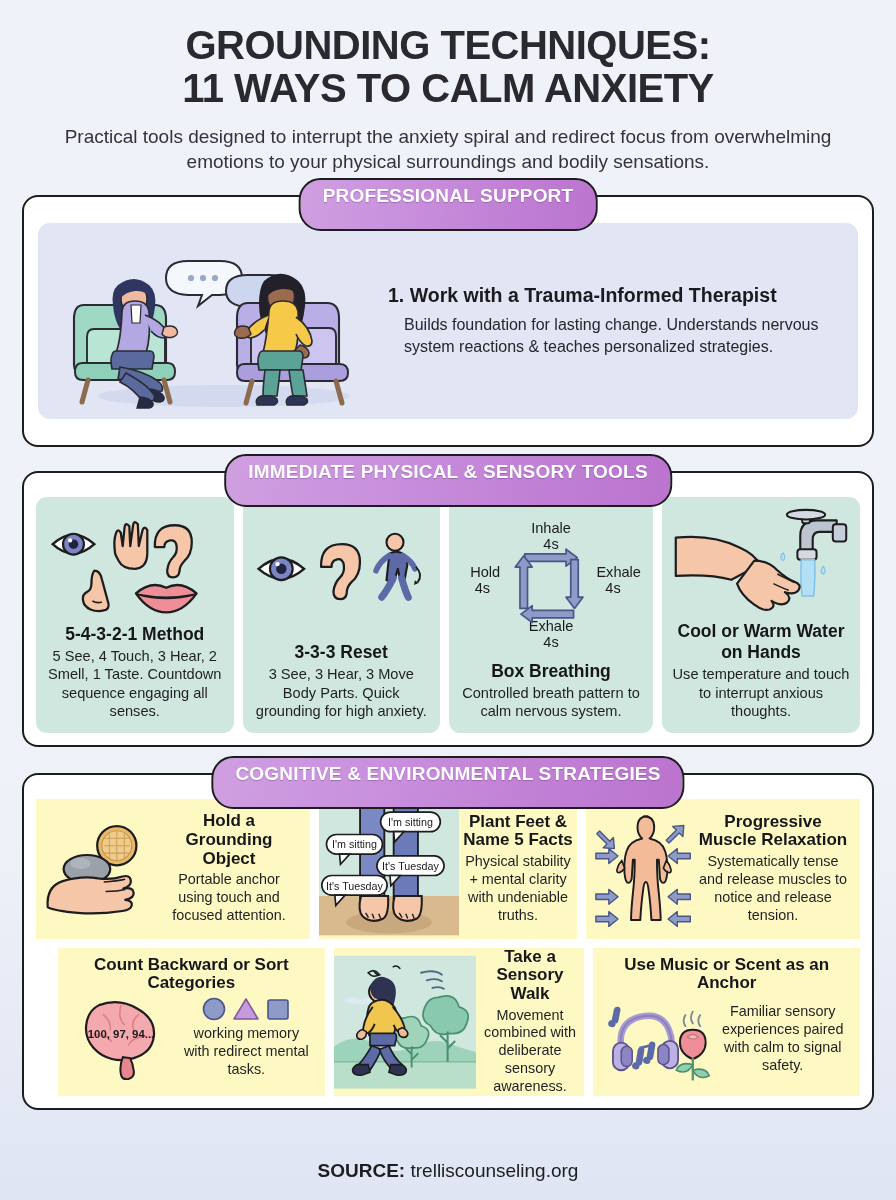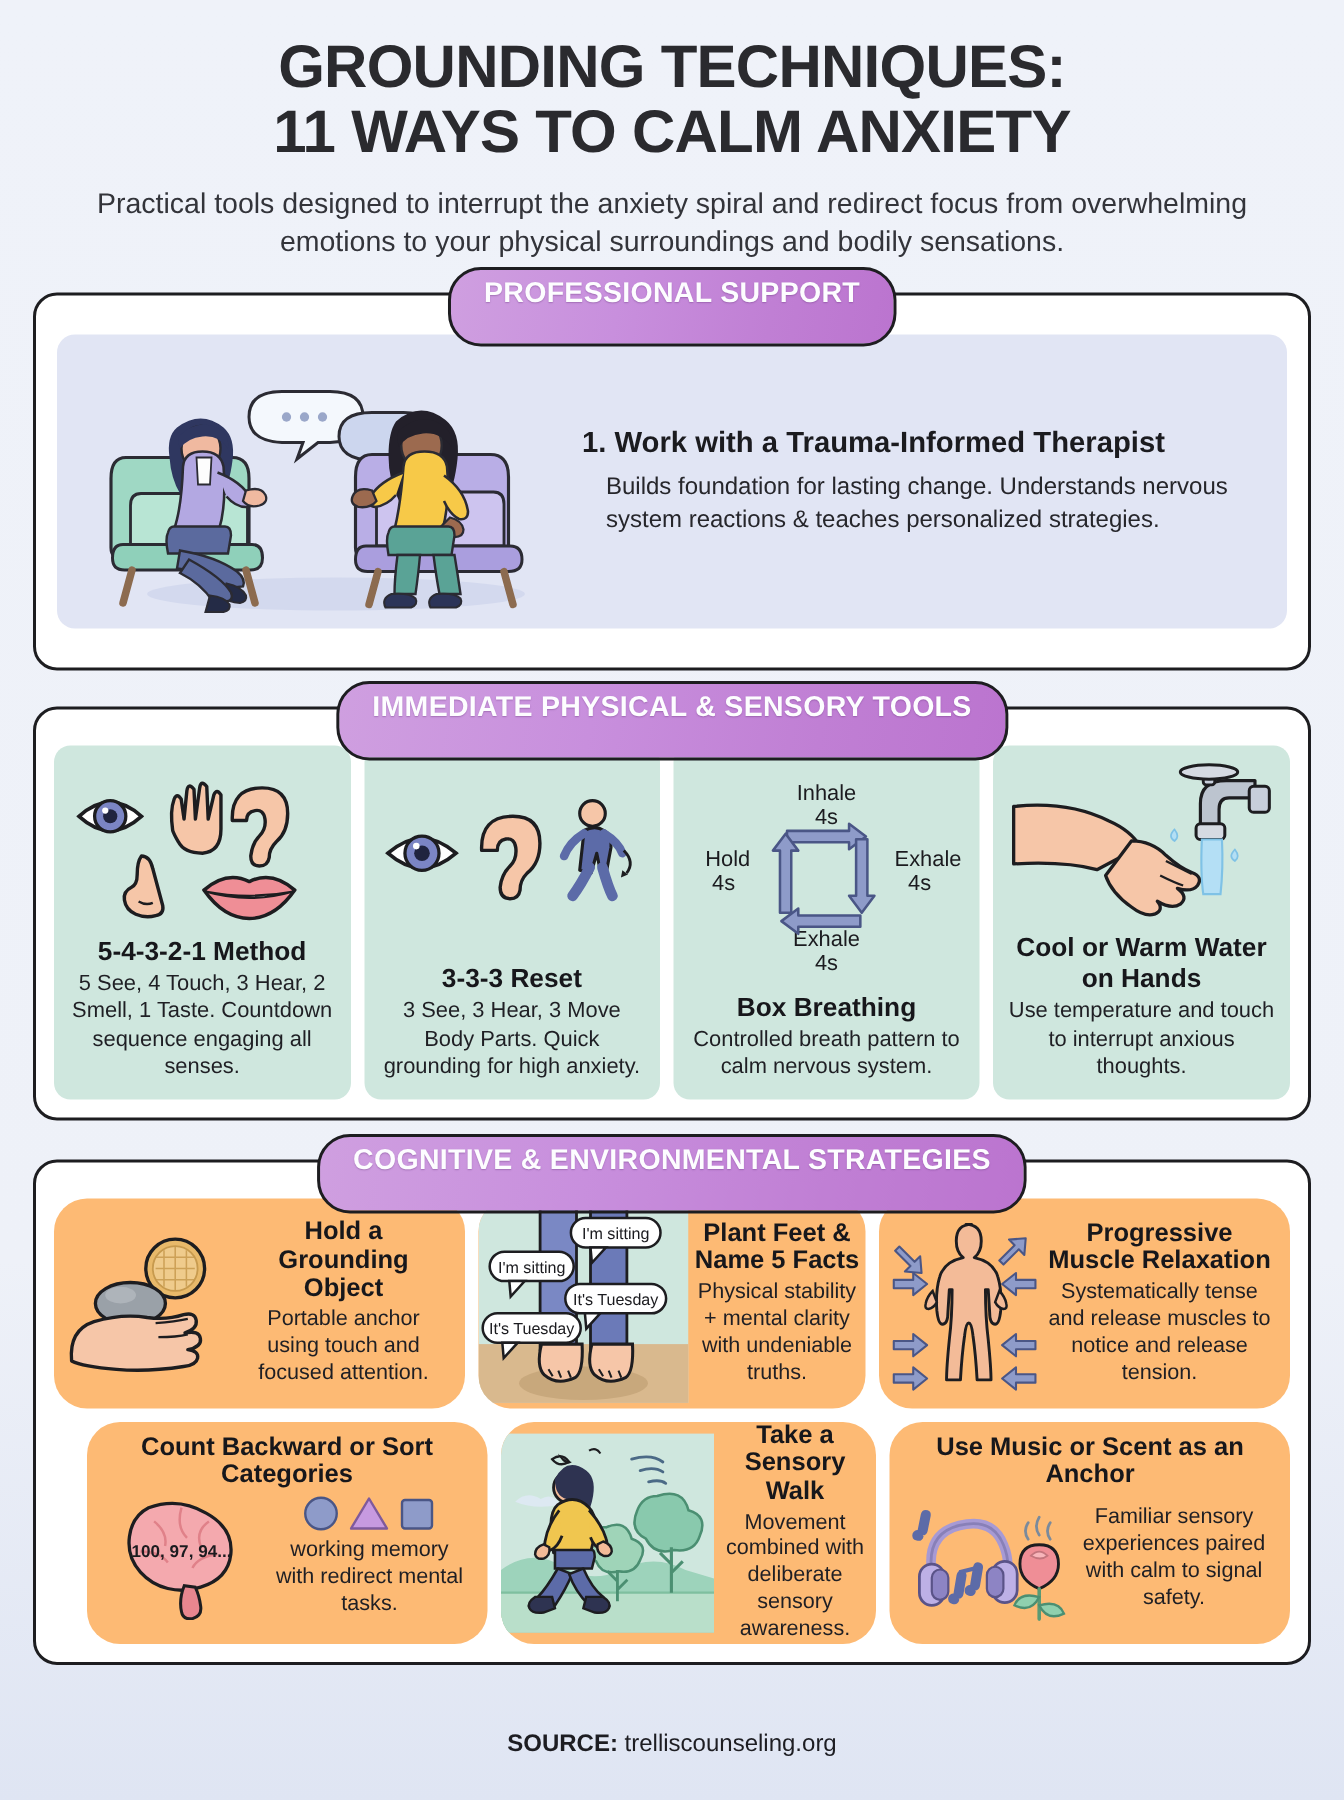--- a/index.html
+++ b/index.html
@@ -120,22 +120,22 @@
     color: #1f1f24;
   }
 
   
   .s3 { margin-top: 26px; }
   .s3 .section-box { padding: 24px 12px 12px; }
   .row3 { display: flex; gap: 9px; }
   .row3 + .row3 { margin-top: 9px; padding-left: 22px; }
   .ccard {
     flex: 1;
-    background: #fdba74;
-    border-radius: 22px;
+    background: #fef9c3;
+    border-radius: 1px;
     overflow: hidden;
     display: flex;
     align-items: center;
     min-height: 140px;
   }
   .ccard.split { padding: 6px 8px; }
   .cc-art { flex: 0 0 auto; display: flex; align-items: center; justify-content: center; }
   .cc-body { flex: 1 1 auto; padding: 0 4px; }
   .cc-title {
     text-align: center;
@@ -150,23 +150,23 @@
     font-size: 14.4px;
     line-height: 1.24;
     color: #1f1f24;
   }
   .cc-stack { flex-direction: column; padding: 8px 8px 10px; }
 
   
   .footer {
     position: absolute;
     left: 0; right: 0;
-    bottom: 28px;
+    bottom: 18px;
     text-align: center;
-    font-size: 16px;
+    font-size: 19px;
     color: #1d1d22;
   }
   .footer b { font-weight: 800; }
 
   svg { display: block; }
 </style>
 </head>
 <body>
 
 <div class="header">

